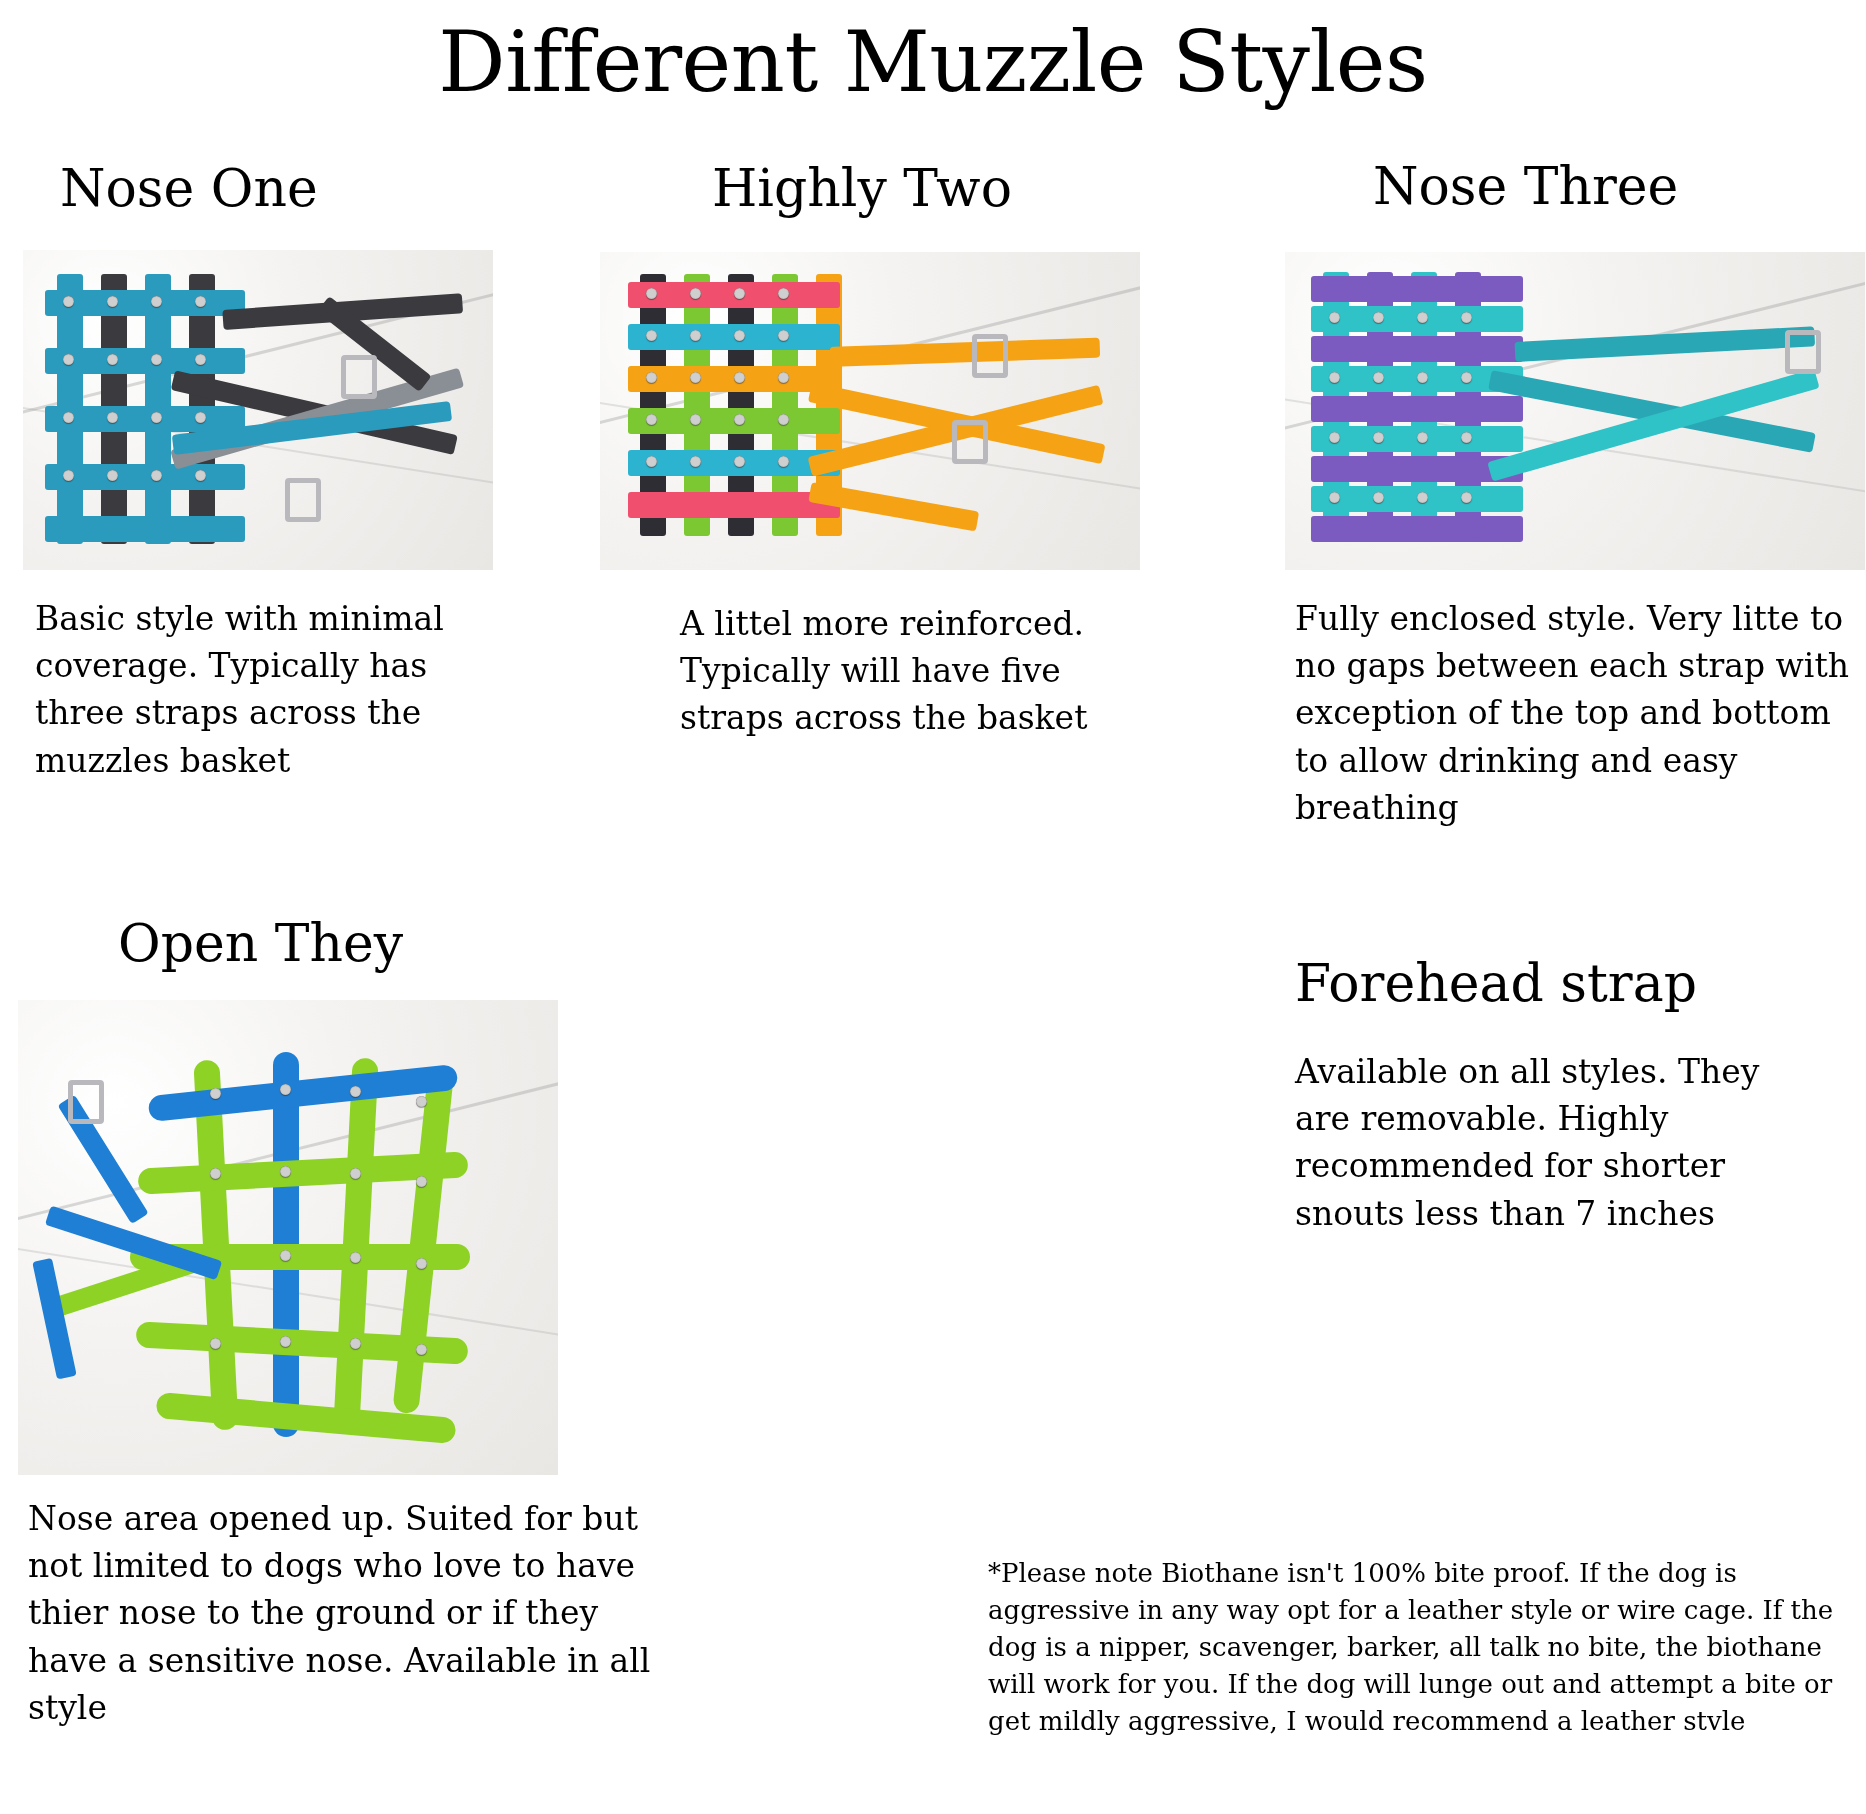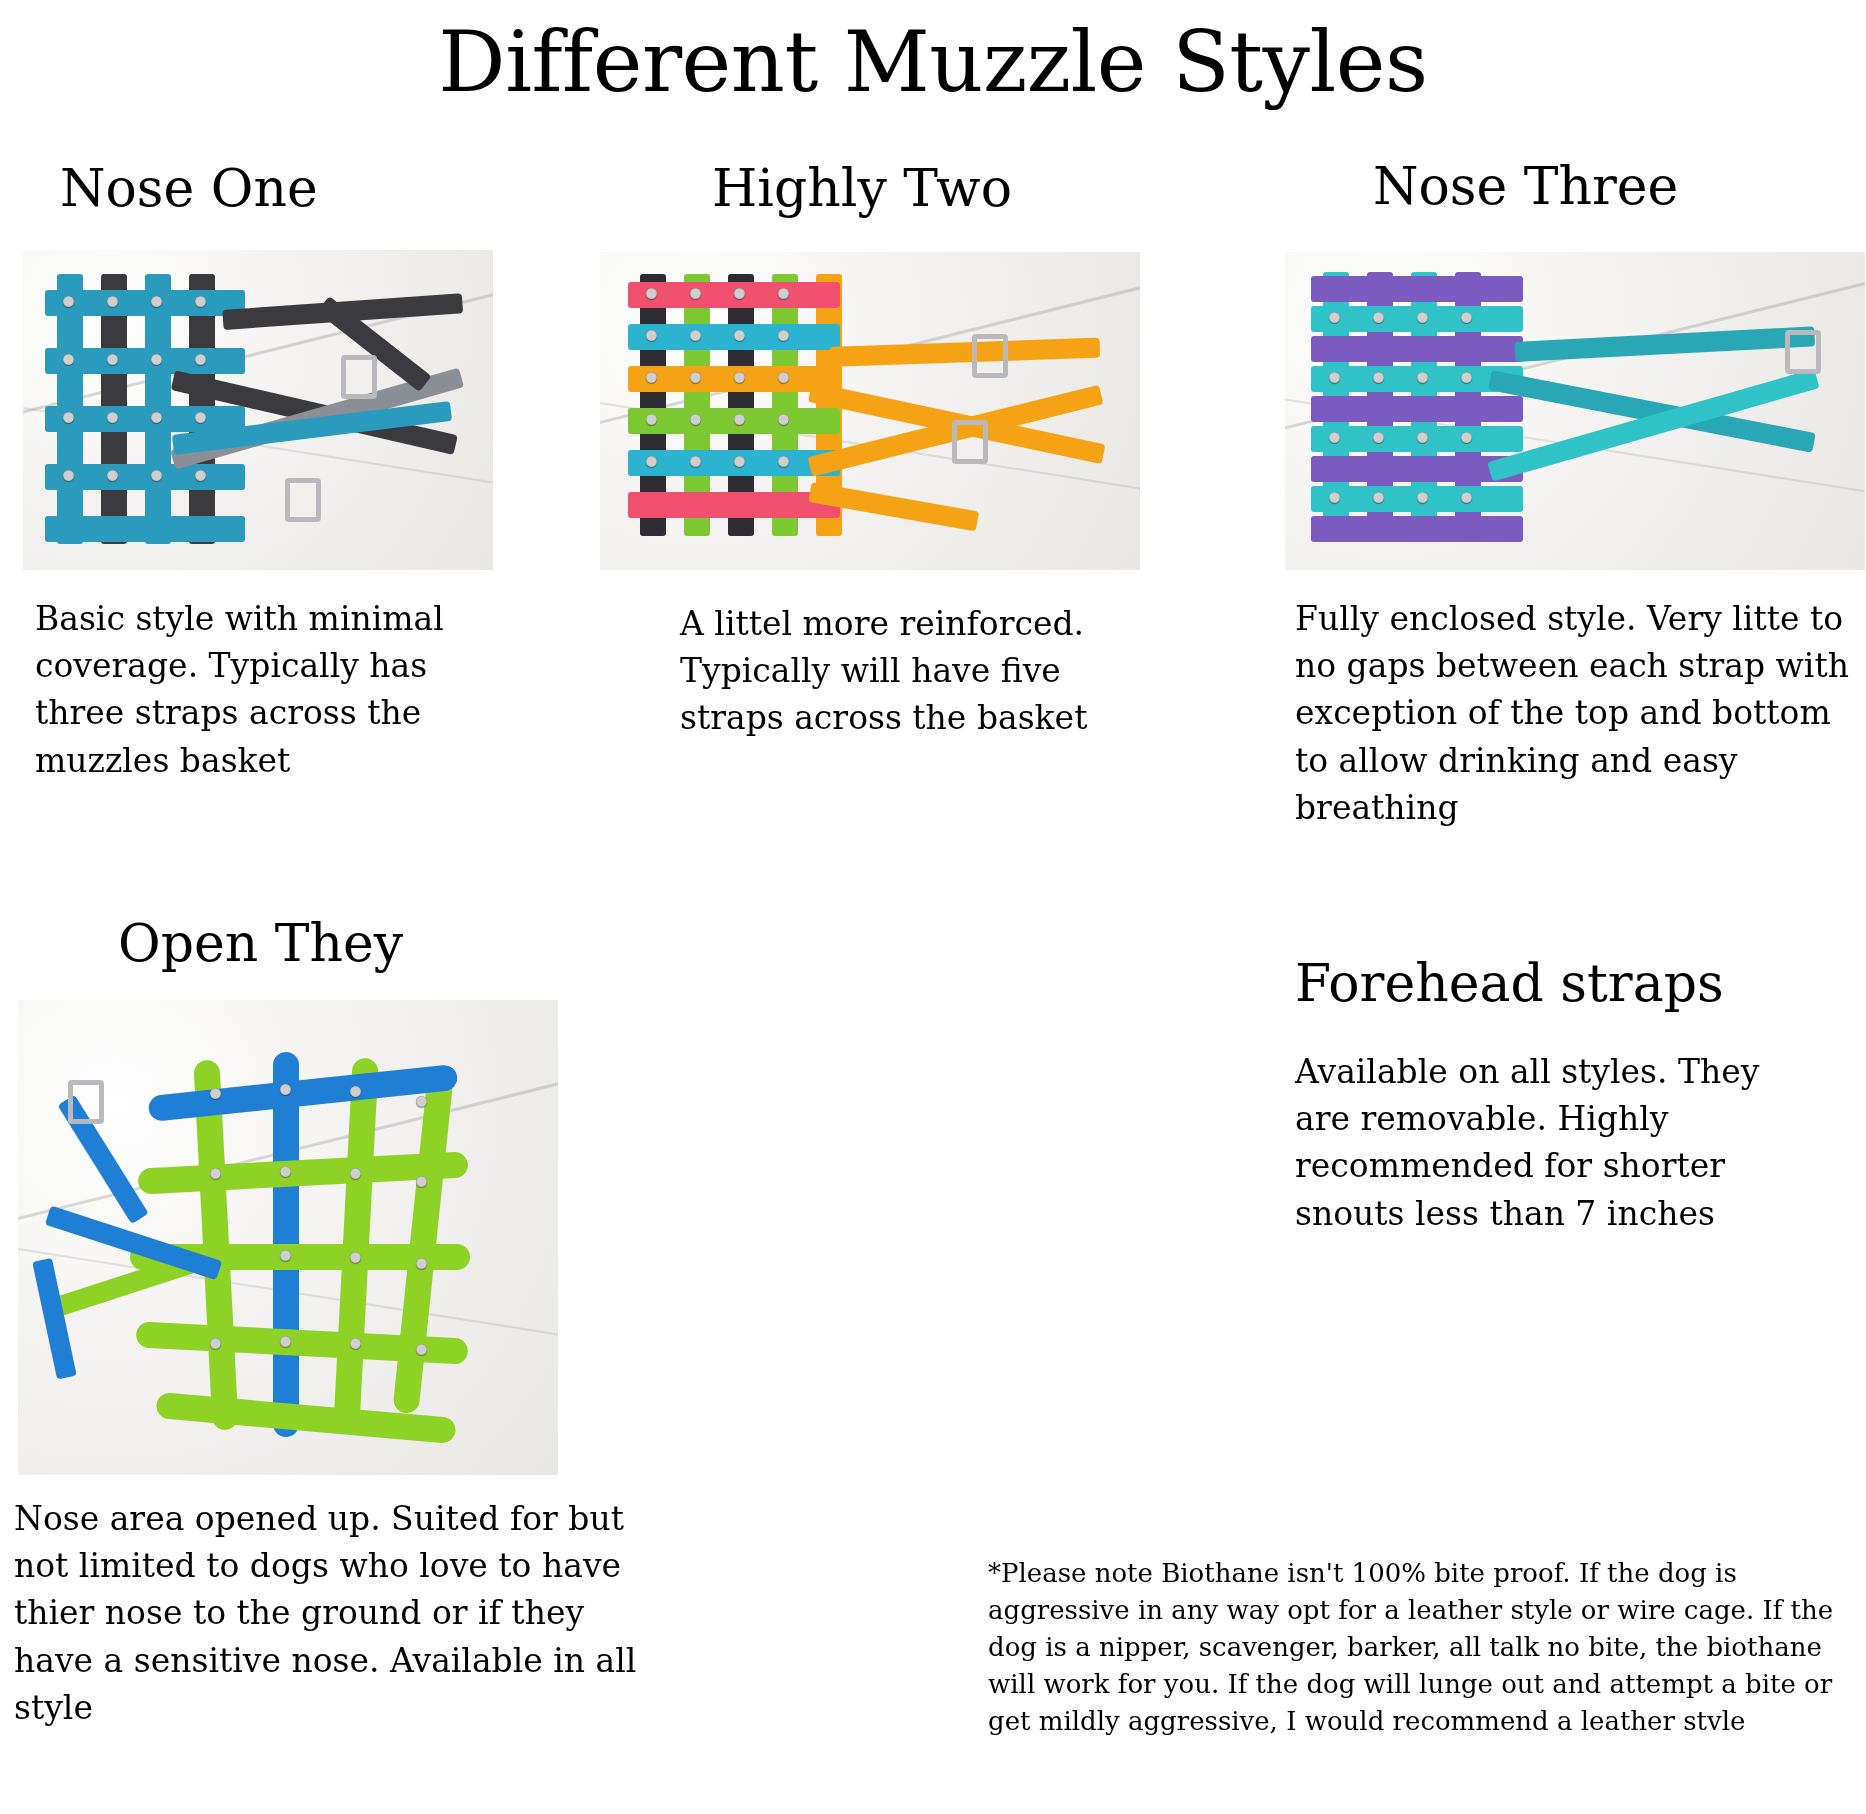--- a/index.html
+++ b/index.html
@@ -296,19 +296,19 @@
   <div class="rivet" style="left:332px; top:338px;"></div>
   <div class="rivet" style="left:398px; top:344px;"></div>
 
   <div class="longstrap" style="left:30px;  top:300px; width:190px; background:#8dd225; transform:rotate(-18deg);"></div>
   <div class="longstrap" style="left:30px;  top:205px; width:180px; background:#1f7fd4; transform:rotate(18deg);"></div>
   <div class="longstrap" style="left:48px;  top:90px;  width:140px; background:#1f7fd4; transform:rotate(58deg);"></div>
   <div class="longstrap" style="left:24px;  top:250px; width:120px; background:#1f7fd4; transform:rotate(78deg);"></div>
   <div class="buckle" style="left:50px; top:80px;"></div>
 </div>
 
-<div class="caption" style="left:14px; top:1495px; width:630px;">Nose area opened up. Suited for but not limited to dogs who love to have thier nose to the ground or if they have a sensitive nose. Available in all style</div>
-
-<div class="section-title" style="left:1295px; top:955px;">Forehead straps</div>
+<div class="caption" style="left:28px; top:1495px; width:630px;">Nose area opened up. Suited for but not limited to dogs who love to have thier nose to the ground or if they have a sensitive nose. Available in all style</div>
+
+<div class="section-title" style="left:1295px; top:955px;">Forehead strap</div>
 
 <div class="caption" style="left:1295px; top:1048px; width:520px;">Available on all styles. They are removable. Highly recommended for shorter snouts less than 7 inches</div>
 
 <div class="fineprint" style="left:988px; top:1555px; width:870px;">*Please note Biothane isn't 100% bite proof. If the dog is aggressive in any way opt for a leather style or wire cage. If the dog is a nipper, scavenger, barker, all talk no bite, the biothane will work for you. If the dog will lunge out and attempt a bite or get mildly aggressive, I would recommend a leather stvle</div>
 
 </body></html>

